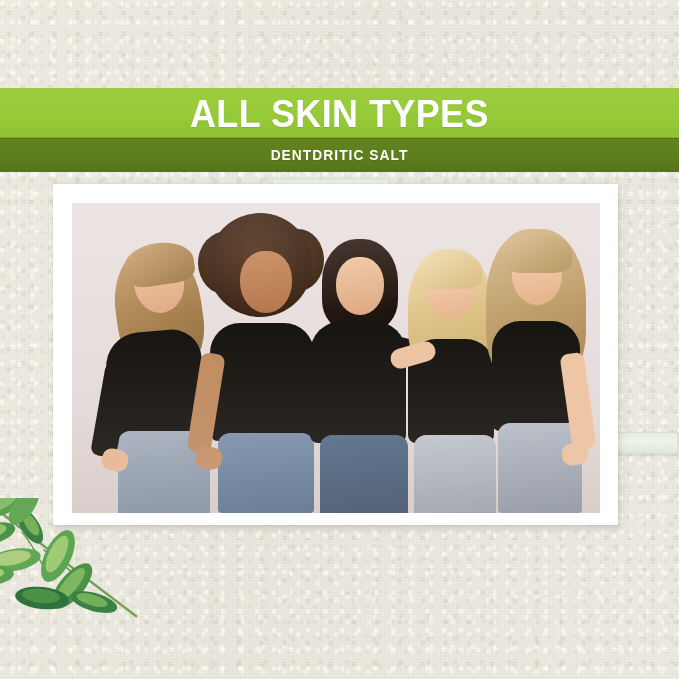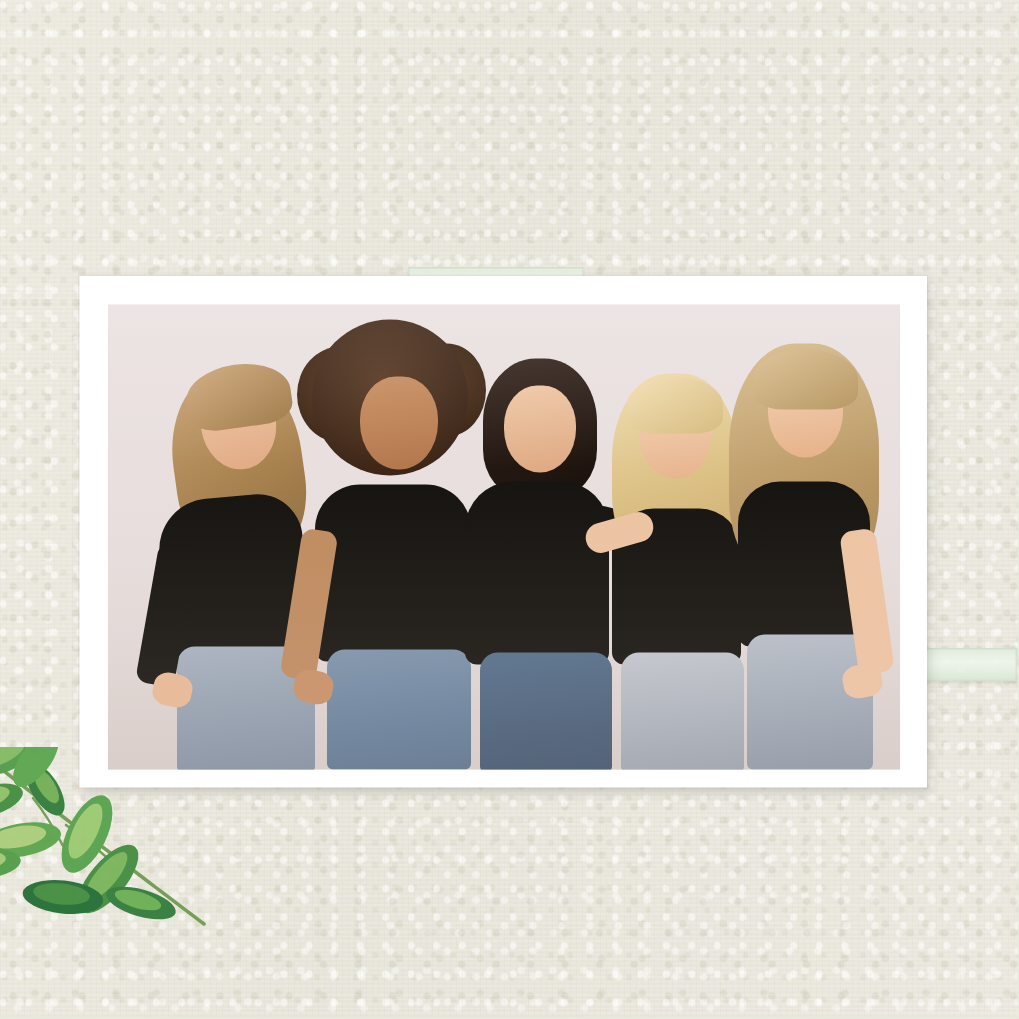--- a/index.html
+++ b/index.html
@@ -164,20 +164,26 @@
   
   .branch{position:absolute;left:-14px;top:498px;width:175px;height:150px;}
 </style>
 </head>
 <body>
 
 <div id="poster">
 
   <div class="paper-texture"></div>
 
+  <div class="band-light">
+    <div class="title-text">ALL SKIN TYPES</div>
+  </div>
+  <div class="band-dark">
+    <div class="subtitle-text">DENTDRITIC SALT</div>
+  </div>
 
   <div class="tape tape-top"></div>
   <div class="tape tape-right"></div>
 
   <div class="photo-frame">
     <div class="photo">
       <div class="photo-bg-floor"></div>
 
       <div class="person p1">
         <div class="hair hair-back"></div>

